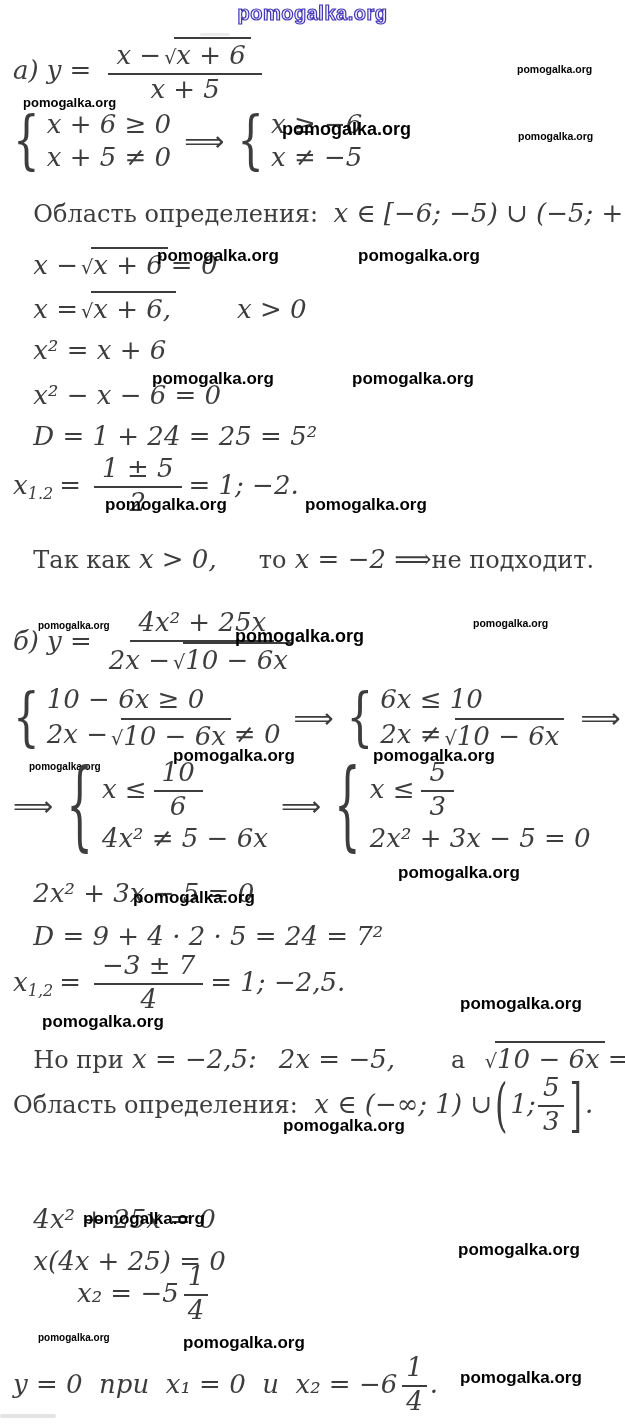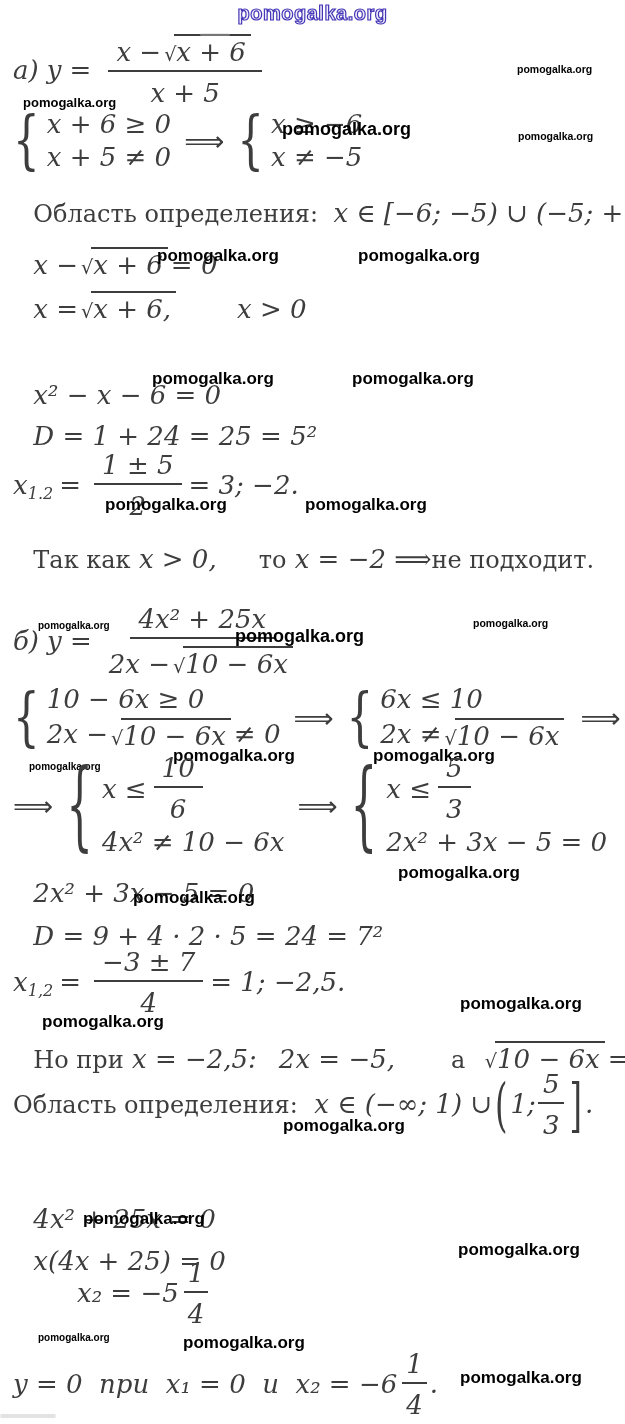--- a/index.html
+++ b/index.html
@@ -9,21 +9,21 @@
   .flexc{display:flex;align-items:center}
   .m{font-family:"DejaVu Serif","DejaVu Sans",serif;font-style:italic;font-size:26px;
      color:#3d3d3d;white-space:pre;line-height:1.15}
   .cyr{font-family:"DejaVu Serif",serif;font-style:normal;font-size:24px;color:#3d3d3d;
        white-space:pre;line-height:1.2}
   sub{font-size:0.62em;line-height:0;vertical-align:-0.3em;letter-spacing:0}
   
   .frac{display:inline-flex;flex-direction:column;align-items:center;margin:0 7px;vertical-align:middle}
   .frac .num{display:flex;align-items:baseline;justify-content:center;padding:0 8px 2px;
              border-bottom:2px solid #3d3d3d}
-  .frac .den{display:flex;align-items:baseline;justify-content:center;padding-top:7px}
+  .frac .den{display:flex;align-items:baseline;justify-content:center;padding-top:0}
   .fmix{margin:0 3px 0 5px}
   .fmix .num,.fmix .den{padding-left:4px;padding-right:4px}
   
   .sqrt{display:inline-flex;align-items:baseline;margin:0 3px}
   .rad{font-family:"DejaVu Sans",sans-serif;font-style:normal;font-size:1.2em;line-height:1;color:#3d3d3d}
   .vinc{border-top:2.5px solid #3d3d3d;padding:2px 5px 0 2px;margin-left:-2px}
   
   .brace{font-family:"DejaVu Serif",serif;font-style:normal;line-height:1;color:#3d3d3d;display:inline-block}
   .b2{font-size:42px;transform:scaleY(1.5);margin-right:7px}
   .b3{font-size:42px;transform:scaleY(2.3);margin-right:9px}
@@ -82,39 +82,42 @@
   <div class="row" style="top:228px">
     <span class="m">x −</span><span class="sqrt"><span class="rad">√</span><span class="vinc m">x + 6</span></span><span class="m">= 0</span>
   </div>
   <div class="wm wm-lg" style="left:157px;top:247px">pomogalka.org</div>
   <div class="wm wm-lg" style="left:358px;top:247px">pomogalka.org</div>
 
   <div class="row" style="top:272px">
     <span class="m">x =</span><span class="sqrt"><span class="rad">√</span><span class="vinc m">x + 6,</span></span><span class="m" style="margin-left:58px">x &gt; 0</span>
   </div>
 
+  <div class="row" style="top:317px">
+    <span class="m">x² = x + 6</span>
+  </div>
 
   <div class="row" style="top:362px">
     <span class="m">x² − x − 6 = 0</span>
   </div>
   <div class="wm wm-lg" style="left:152px;top:370px">pomogalka.org</div>
   <div class="wm wm-lg" style="left:352px;top:370px">pomogalka.org</div>
 
   <div class="row" style="top:403px">
     <span class="m">D = 1 + 24 = 25 = 5²</span>
   </div>
 
   <div class="row flexc" style="top:452px;height:68px">
     <span class="m"><span>x</span><sub>1.2</sub></span>
     <span class="m" style="margin:0 6px">=</span>
     <span class="frac">
       <span class="num"><span class="m">1 ± 5</span></span>
       <span class="den"><span class="m">2</span></span>
     </span>
-    <span class="m">= 3; −2.</span>
+    <span class="m">= 1; −2.</span>
   </div>
   <div class="wm wm-lg" style="left:105px;top:496px">pomogalka.org</div>
   <div class="wm wm-lg" style="left:305px;top:496px">pomogalka.org</div>
 
   <div class="row" style="top:526px">
     <span class="cyr">Так как</span><span class="m"> </span><span class="m">x &gt; 0,</span><span class="m" style="margin-left:42px"></span><span class="cyr">то</span><span class="m"> </span><span class="m">x = −2 ⟹</span><span class="cyr">не подходит.</span>
   </div>
 
 
   <div class="row flexc" style="top:604px;height:76px">
@@ -145,21 +148,21 @@
   </div>
   <div class="wm wm-lg" style="left:173px;top:747px">pomogalka.org</div>
   <div class="wm wm-lg" style="left:373px;top:747px">pomogalka.org</div>
   <div class="wm wm-xs" style="left:29px;top:762px">pomogalka.org</div>
 
   <div class="row flexc" style="top:760px;height:92px">
     <span class="arrow" style="margin-left:0">⟹</span>
     <span class="brace b3">{</span>
     <span class="syscol">
       <span class="sysrow"><span class="m">x ≤</span><span class="frac"><span class="num"><span class="m">10</span></span><span class="den"><span class="m">6</span></span></span></span>
-      <span class="sysrow m">4x² ≠ 10 − 6x</span>
+      <span class="sysrow m">4x² ≠ 5 − 6x</span>
     </span>
     <span class="arrow">⟹</span>
     <span class="brace b3">{</span>
     <span class="syscol">
       <span class="sysrow"><span class="m">x ≤</span><span class="frac"><span class="num"><span class="m">5</span></span><span class="den"><span class="m">3</span></span></span></span>
       <span class="sysrow m">2x² + 3x − 5 = 0</span>
     </span>
   </div>
 
   <div class="row" style="top:860px">

